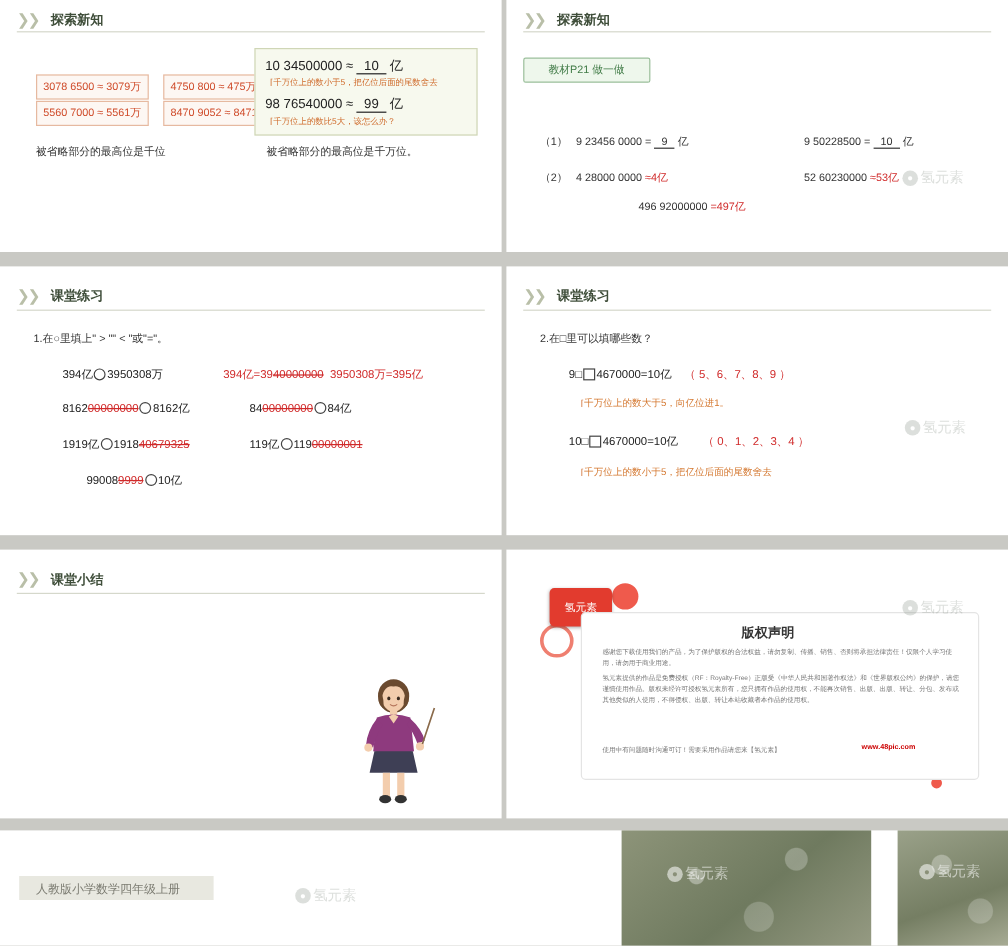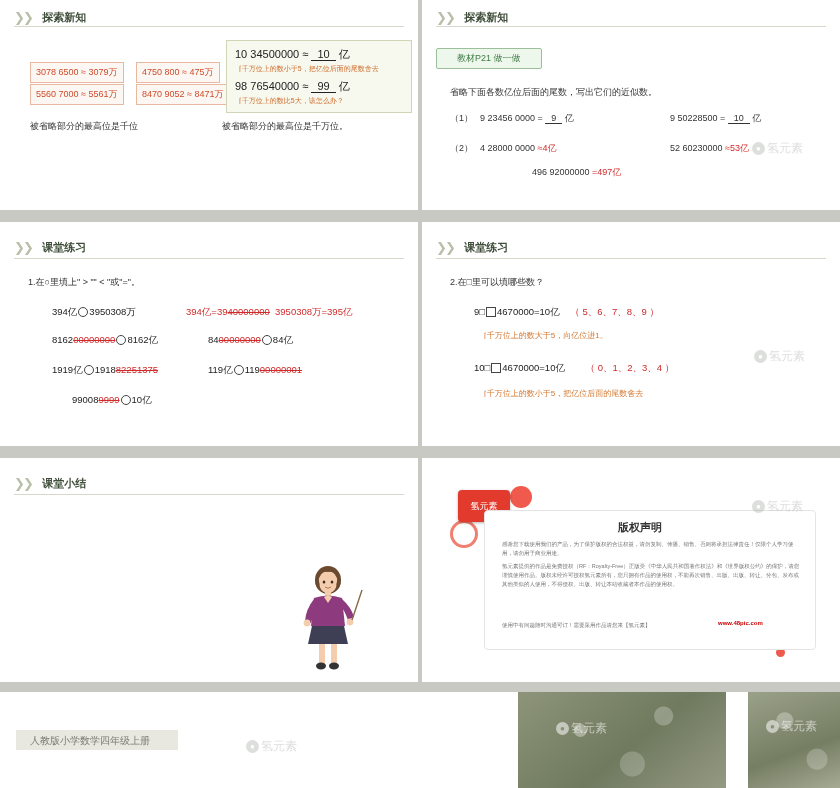--- a/index.html
+++ b/index.html
@@ -192,21 +192,21 @@
     <div class="hdr-underline" style="top:26px;width:390px;"></div>
 
 
     <div class="boxrow" style="left:30px;top:62px;">3078 6500 ≈ 3079万</div>
     <div class="boxrow" style="left:136px;top:62px;">4750 800 ≈ 475万</div>
     <div class="boxrow" style="left:30px;top:84px;">5560 7000 ≈ 5561万</div>
     <div class="boxrow" style="left:136px;top:84px;">8470 9052 ≈ 8471万</div>
 
     <div class="lbl-bottom" style="left:30px;top:120px;">被省略部分的最高位是千位</div>
 
-    <div class="bigbox" style="left:226px;top:40px;width:168px;">
+    <div class="bigbox" style="left:212px;top:40px;width:168px;">
       <div class="bb-line">
         <span>10 34500000</span>
         <span>≈</span>
         <span style="border-bottom:1px solid #222;padding:0 6px;">10</span>
         <span>亿</span>
       </div>
       <div class="bb-note">
         <span class="brace">⌈</span><span>千万位上的数小于5，把亿位后面的尾数舍去</span>
       </div>
       <div class="bb-line">
@@ -225,21 +225,20 @@
 
   <div class="slide" style="left:422px;top:0;width:418px;height:210px;">
     <div class="hdr">
       <span class="arrows">❯❯</span>
       <span class="sec-title">探索新知</span>
     </div>
     <div class="hdr-underline" style="top:26px;width:390px;"></div>
 
     <div class="tagbox" style="left:14px;top:48px;">教材P21 做一做</div>
 
-    <div class="s2txt" style="left:28px;top:86px;">省略下面各数亿位后面的尾数，写出它们的近似数。</div>
 
     <div class="s2item" style="left:28px;top:112px;">（1）</div>
     <div class="s2item" style="left:58px;top:112px;">
       <span>9 23456 0000 =</span>
       <span class="ul" style="padding:0 6px;">9</span>
       <span>亿</span>
     </div>
     <div class="s2item" style="left:248px;top:112px;">
       <span>9 50228500 =</span>
       <span class="ul" style="padding:0 6px;">10</span>
@@ -273,21 +272,21 @@
     <div class="hdr-underline" style="top:36px;width:390px;"></div>
 
     <div class="exq" style="left:28px;top:54px;">1.在○里填上" &gt; "" &lt; "或"="。</div>
 
     <div class="exline" style="left:52px;top:84px;">394亿<span class="circ"></span>3950308万</div>
     <div class="exline-red" style="left:186px;top:84px;">394亿=39<span class="strike-red">40000000</span>&nbsp;&nbsp;3950308万=395亿</div>
 
     <div class="exline" style="left:52px;top:112px;">8162<span class="strike-red">00000000</span><span class="circ"></span>8162亿</div>
     <div class="exline" style="left:208px;top:112px;">84<span class="strike-red">00000000</span><span class="circ"></span>84亿</div>
 
-    <div class="exline" style="left:52px;top:142px;">1919亿<span class="circ"></span>1918<span class="strike-red">82251375</span></div>
+    <div class="exline" style="left:52px;top:142px;">1919亿<span class="circ"></span>1918<span class="strike-red">40679325</span></div>
     <div class="exline" style="left:208px;top:142px;">119亿<span class="circ"></span>119<span class="strike-red">00000001</span></div>
 
     <div class="exline" style="left:72px;top:172px;">99008<span class="strike-red">9999</span><span class="circ"></span>10亿</div>
   </div>
 
   <div class="slide" style="left:422px;top:222px;width:418px;height:224px;">
     <div class="hdr" style="top:16px;">
       <span class="arrows">❯❯</span>
       <span class="sec-title">课堂练习</span>
     </div>

